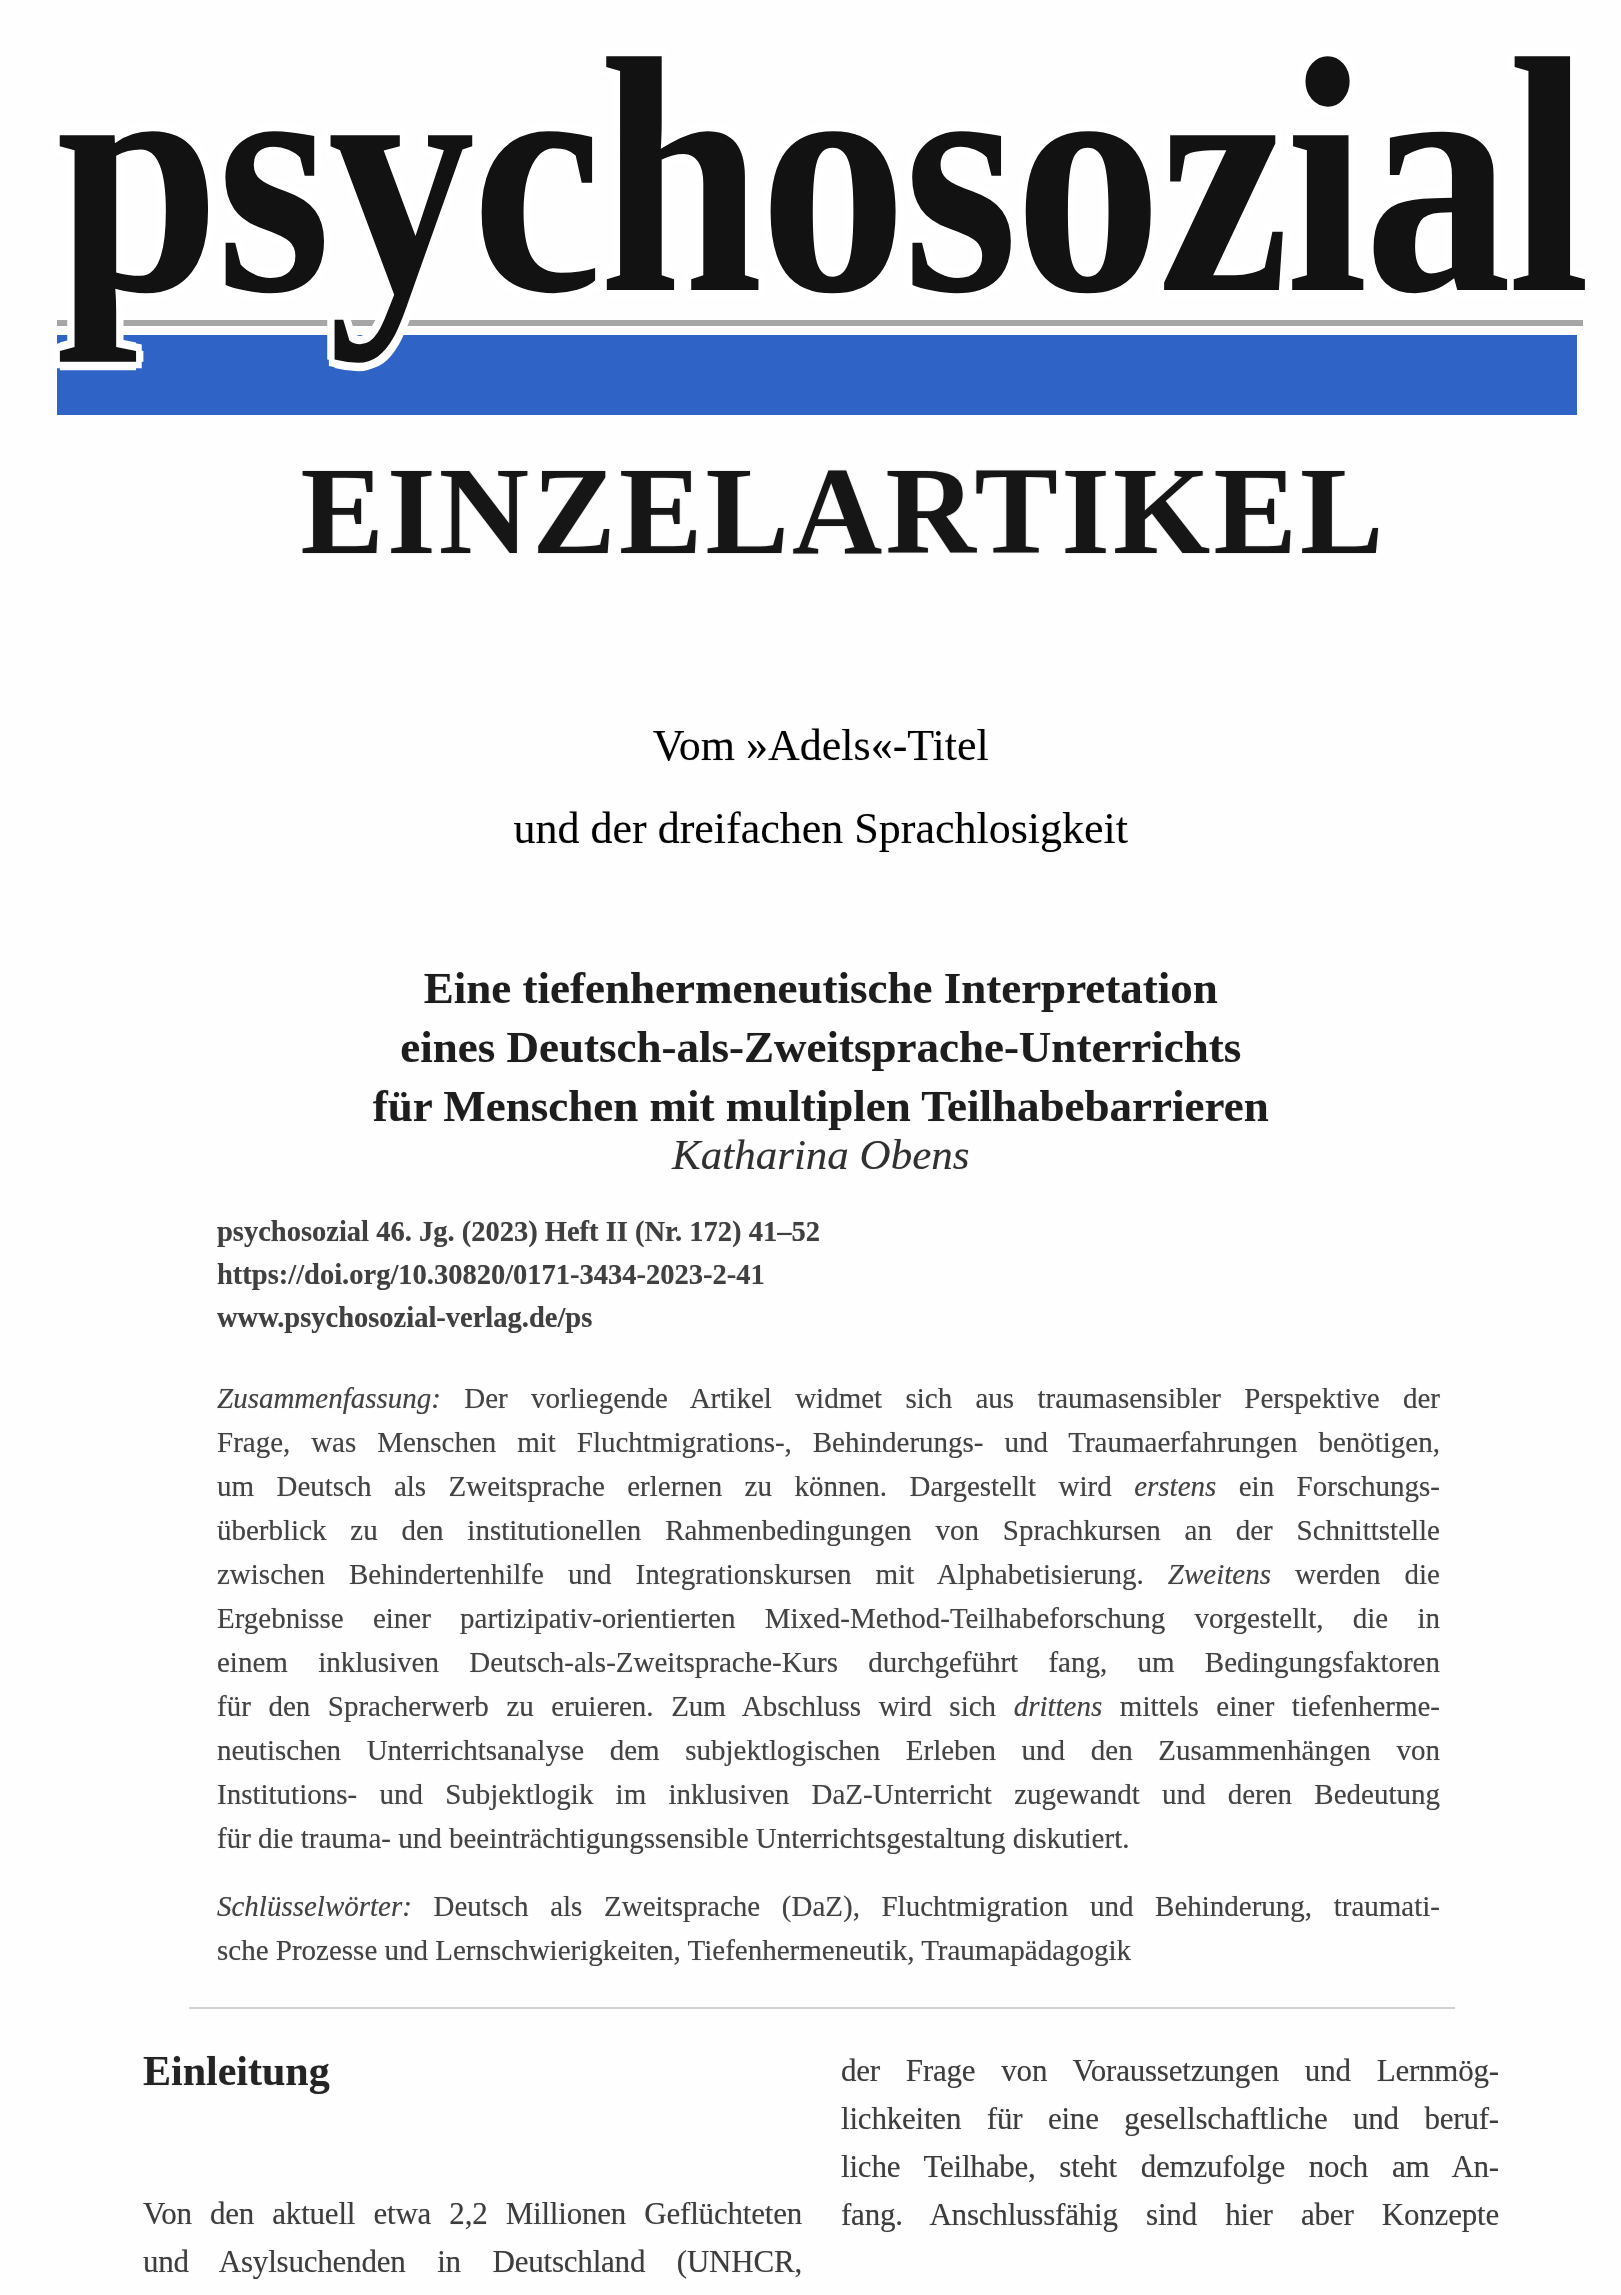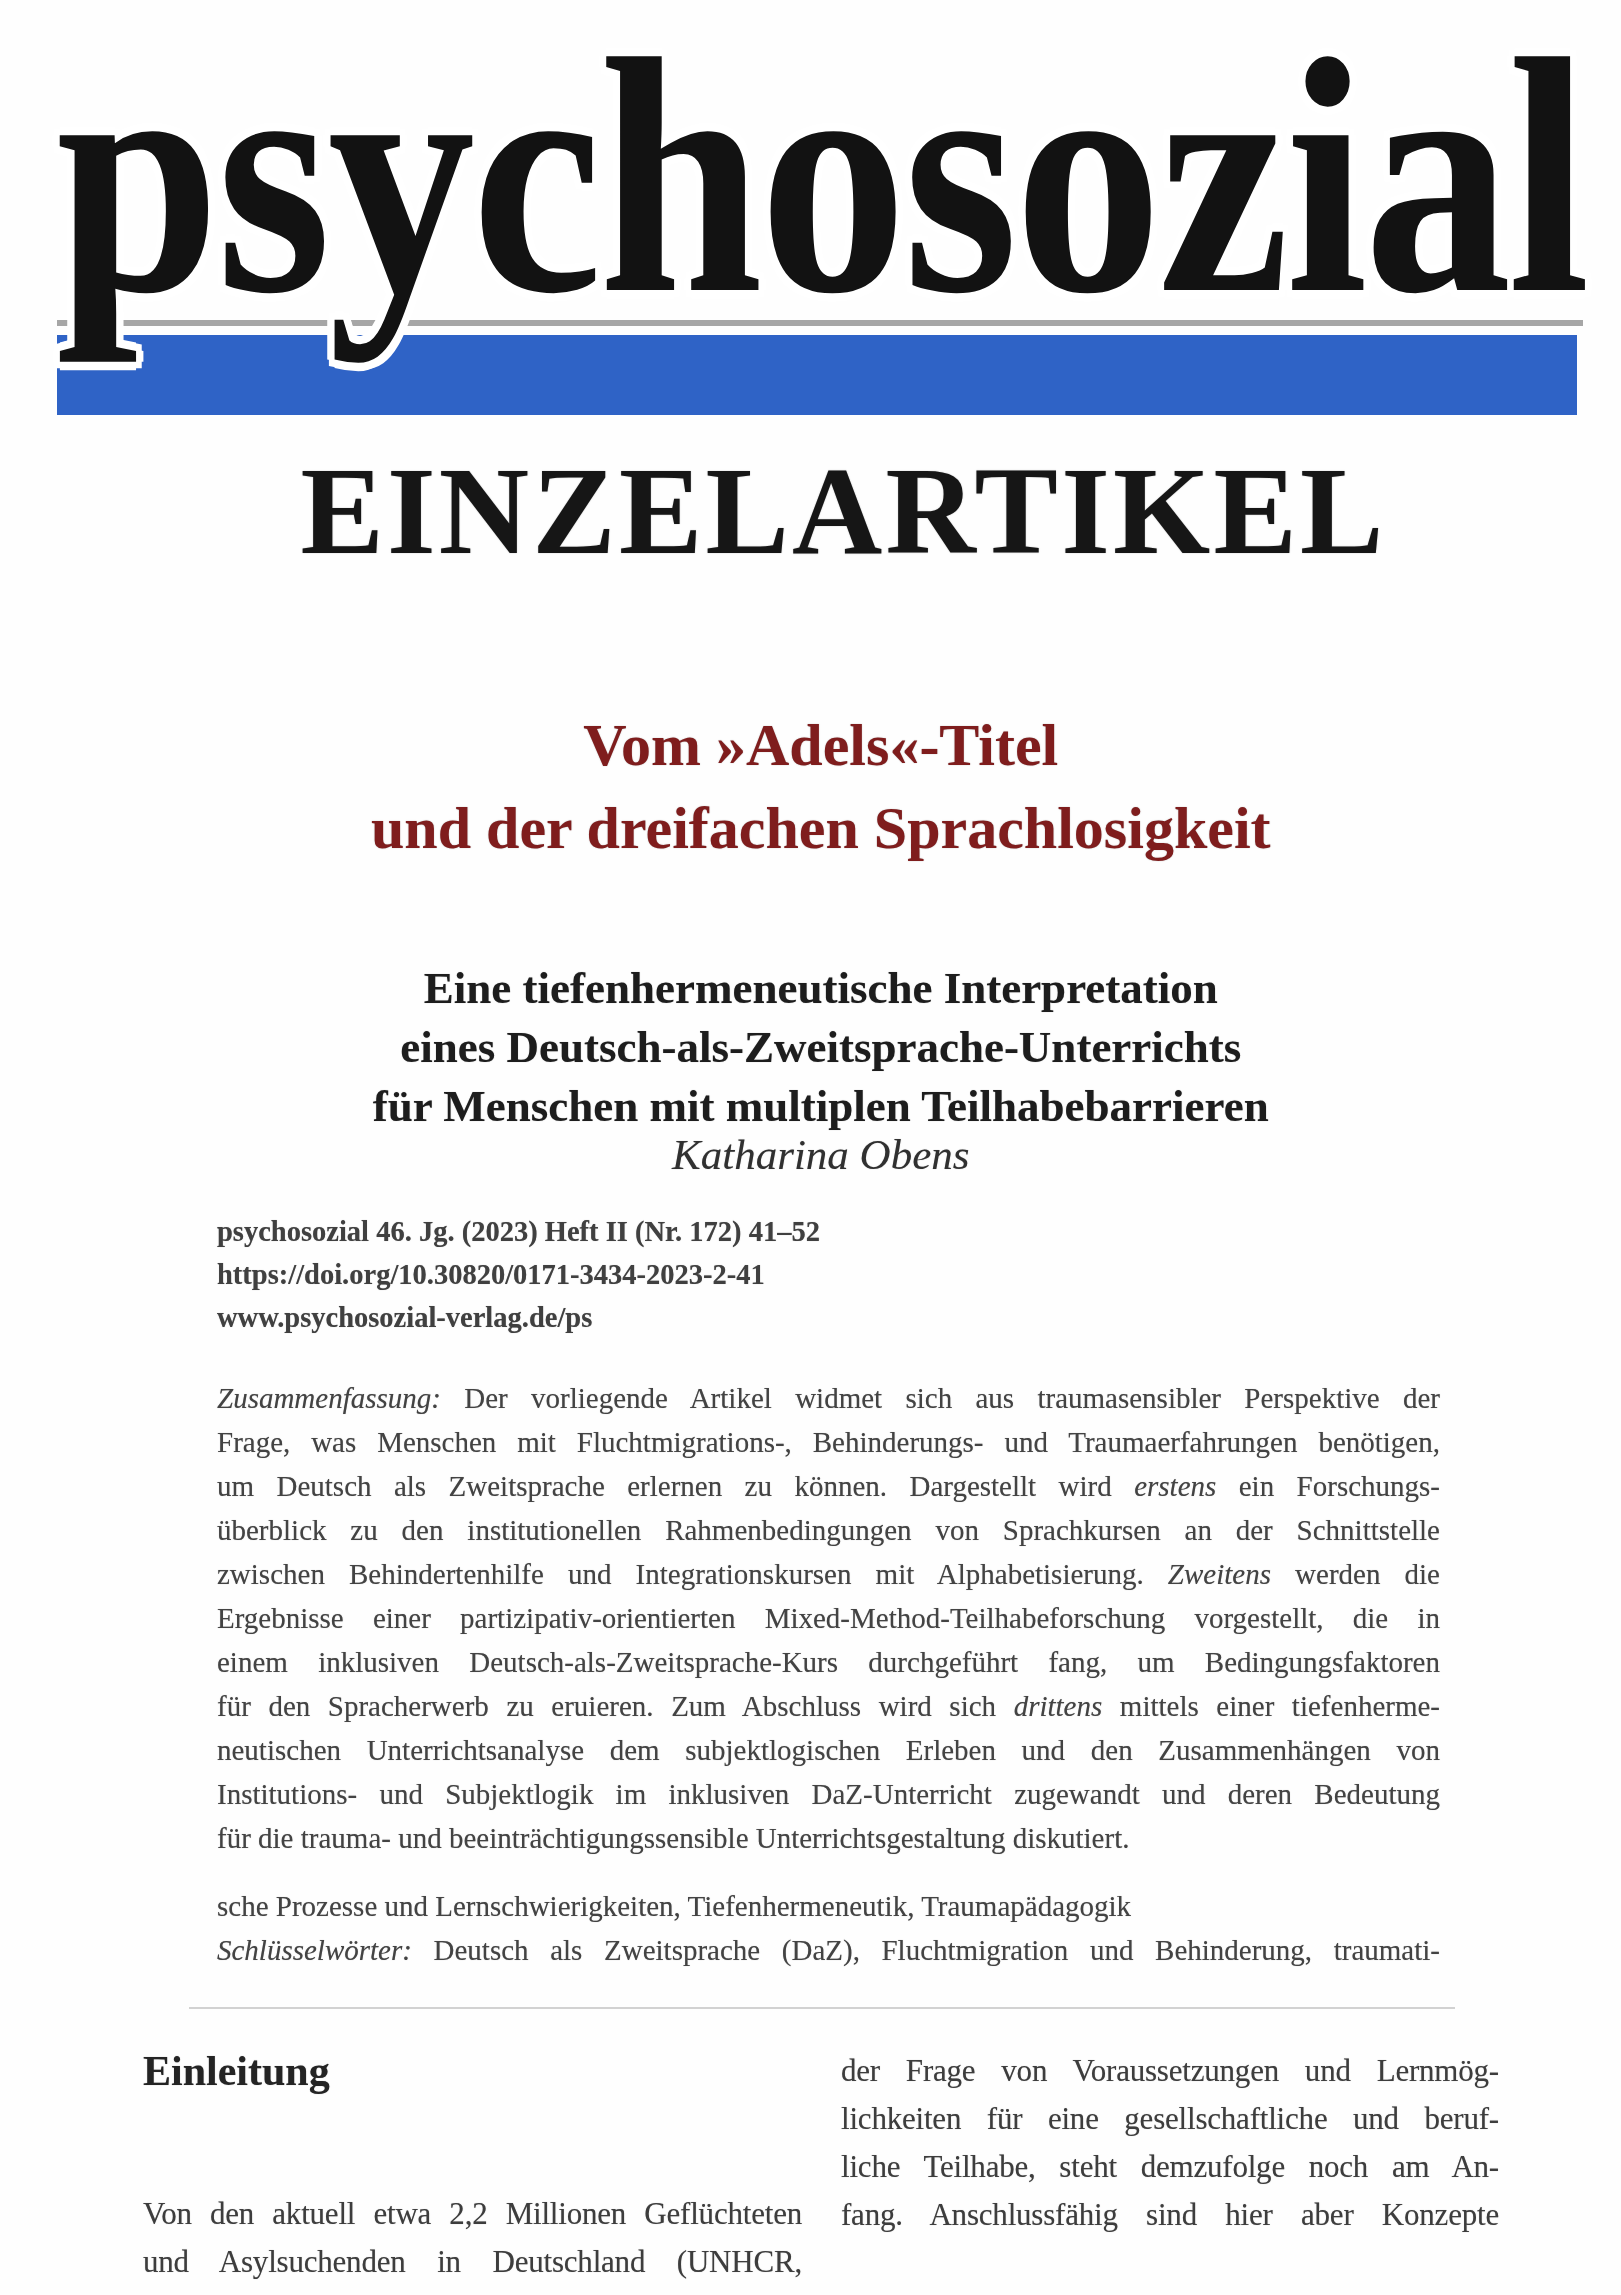--- a/index.html
+++ b/index.html
@@ -69,24 +69,24 @@
     margin-top: 16px;
   }
 
   
   .article-title {
     position: absolute;
     top: 704px;
     left: 19.5px;
     right: 0;
     margin: 0;
-    font-size: 60px;
+    font-size: 44px;
     line-height: 83px;
-    font-weight: 700;
-    color: #7f1d1d;
+    font-weight: 400;
+    color: #000000;
     text-shadow: 0 0 1.3px rgba(30,30,30,0.3);
   }
   .article-subtitle {
     position: absolute;
     top: 959px;
     left: 19.5px;
     right: 0;
     margin: 0;
     font-size: 45px;
     line-height: 59px;
@@ -228,22 +228,22 @@
       <div class="jline">zwischen Behindertenhilfe und Integrationskursen mit Alphabetisierung. <i>Zweitens</i> werden die</div>
       <div class="jline">Ergebnisse einer partizipativ-orientierten Mixed-Method-Teilhabeforschung vorgestellt, die in</div>
       <div class="jline">einem inklusiven Deutsch-als-Zweitsprache-Kurs durchgeführt fang, um Bedingungsfaktoren</div>
       <div class="jline">für den Spracherwerb zu eruieren. Zum Abschluss wird sich <i>drittens</i> mittels einer tiefenherme-</div>
       <div class="jline">neutischen Unterrichtsanalyse dem subjektlogischen Erleben und den Zusammenhängen von</div>
       <div class="jline">Institutions- und Subjektlogik im inklusiven DaZ-Unterricht zugewandt und deren Bedeutung</div>
       <div class="jline line-last">für die trauma- und beeinträchtigungssensible Unterrichtsgestaltung diskutiert.</div>
     </div>
 
   <div class="keywords">
+      <div class="jline"><i>Schlüsselwörter:</i> Deutsch als Zweitsprache (DaZ), Fluchtmigration und Behinderung, traumati-</div>
       <div class="jline line-last">sche Prozesse und Lernschwierigkeiten, Tiefenhermeneutik, Traumapädagogik</div>
-      <div class="jline"><i>Schlüsselwörter:</i> Deutsch als Zweitsprache (DaZ), Fluchtmigration und Behinderung, traumati-</div>
     </div>
 
   <div class="scan-divider"></div>
 
   <h3 class="intro-heading">Einleitung</h3>
 
   <div class="intro-left">
       <div class="jline">Von den aktuell etwa 2,2 Millionen Geflüchteten</div>
       <div class="jline">und Asylsuchenden in Deutschland (UNHCR,</div>
     </div>

